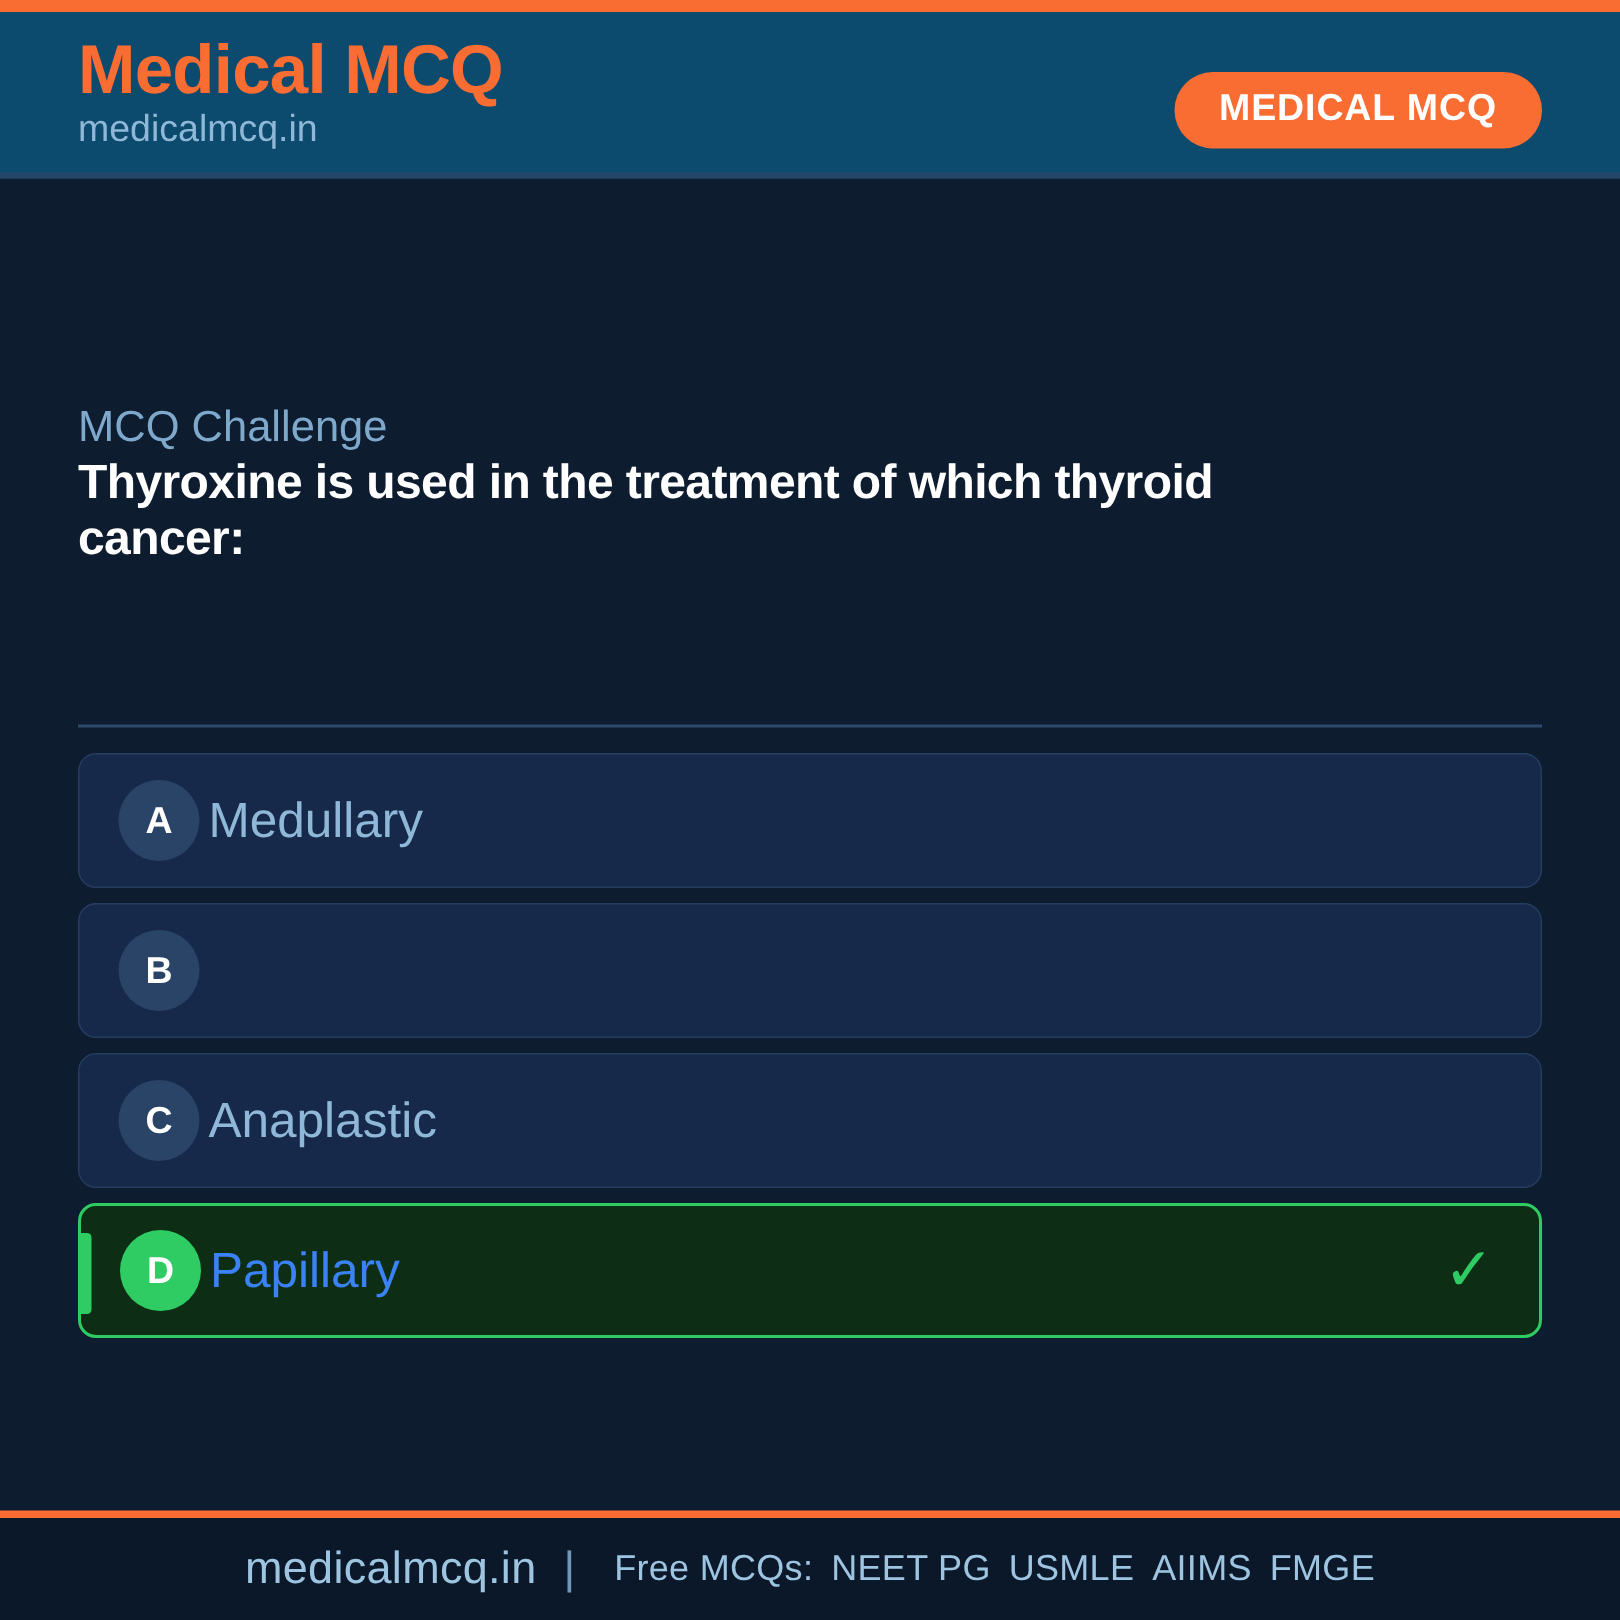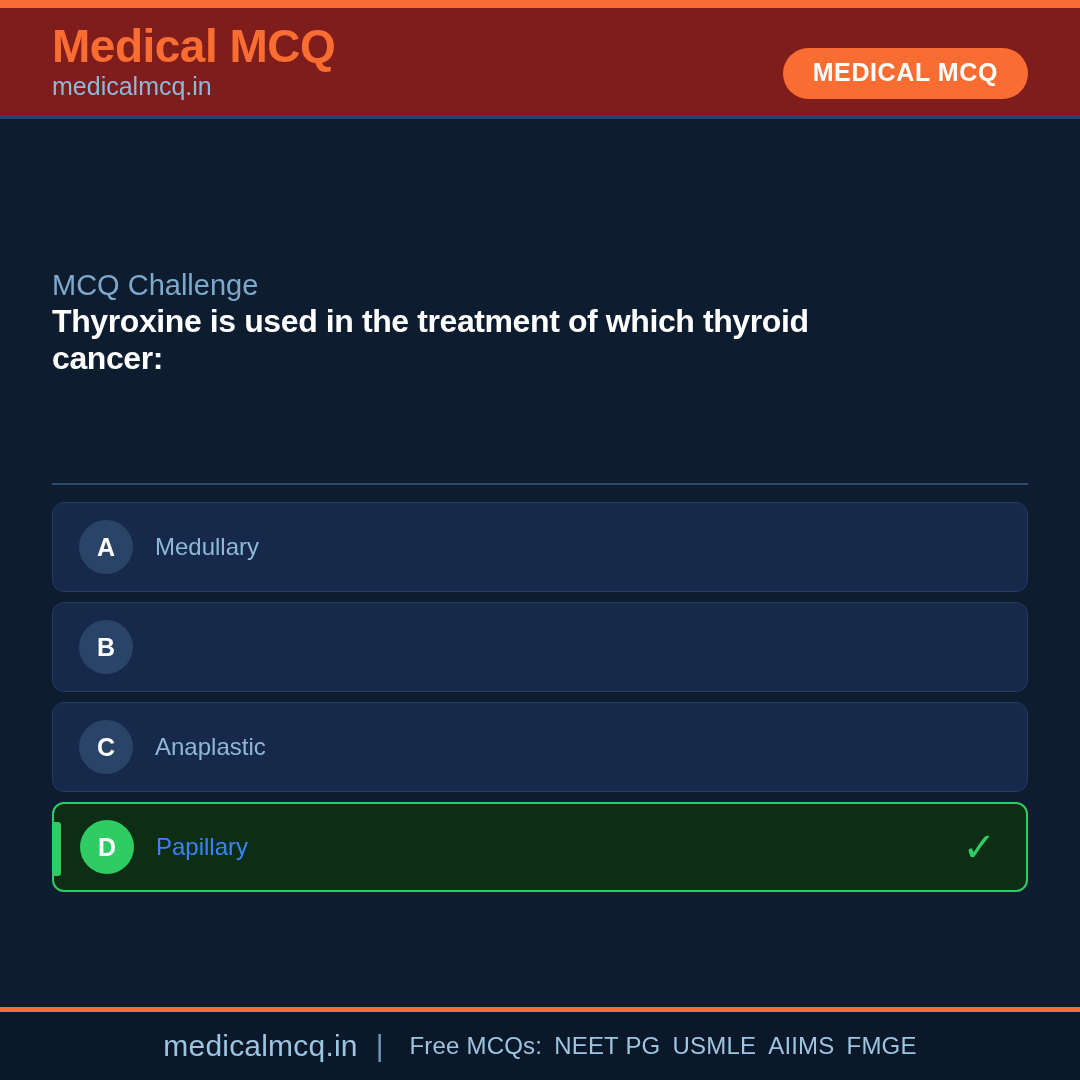--- a/index.html
+++ b/index.html
@@ -24,21 +24,21 @@
     height: 8px;
     background: #f96c32;
   }
 
   
   .header {
     position: absolute;
     top: 8px; left: 0;
     width: 1080px;
     height: 111px;
-    background: #7f1d1d;
+    background: #0c4a6e;
     border-bottom: 4px solid #25466b;
   }
 
   .brand {
     position: absolute;
     left: 52px;
     top: 14px;
   }
 
   .brand-title {
@@ -139,23 +139,23 @@
     font-size: 25px;
     font-weight: bold;
     display: flex;
     align-items: center;
     justify-content: center;
     margin-left: 26px;
     flex: 0 0 auto;
   }
 
   .option-text {
-    font-size: 24px;
+    font-size: 33px;
     color: #8fb8d8;
-    margin-left: 22px;
+    margin-left: 6px;
     line-height: 1.1;
   }
 
   .option-check {
     margin-left: auto;
     margin-right: 30px;
     font-size: 40px;
     color: #2ecc63;
     line-height: 1;
     display: none;

